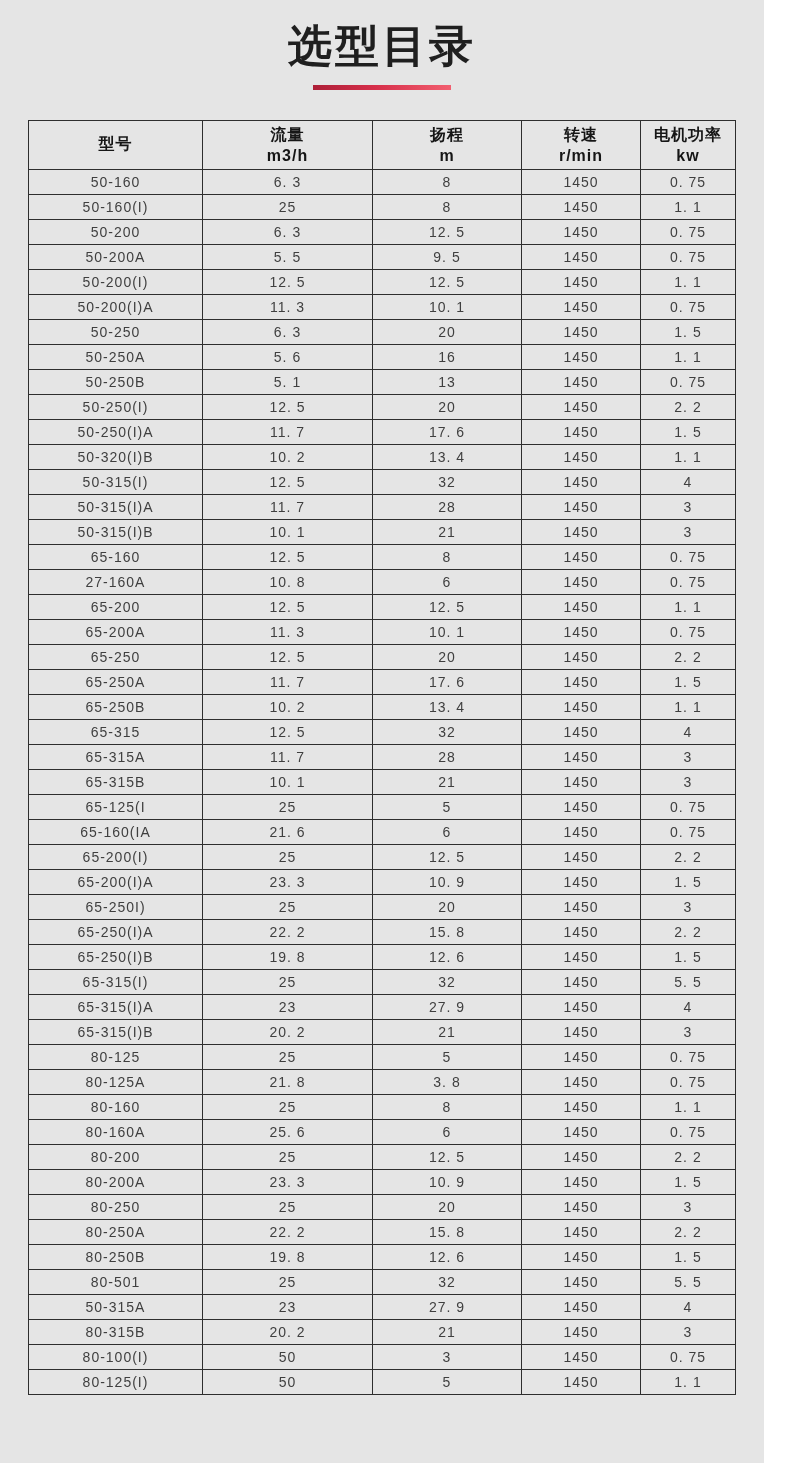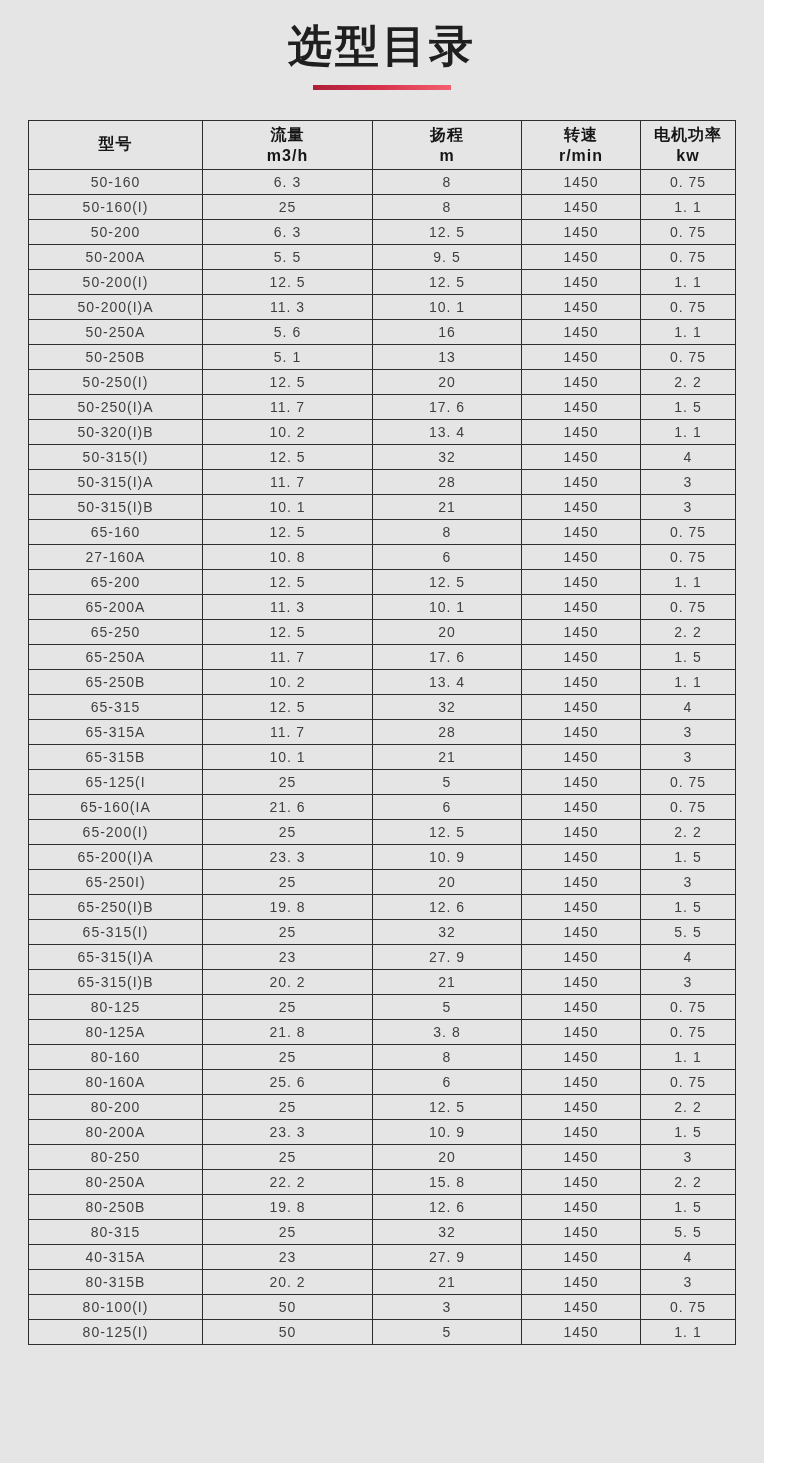--- a/index.html
+++ b/index.html
@@ -148,20 +148,27 @@
           <td>1. 1</td>
         </tr>
         <tr>
           <td>50-200(I)A</td>
           <td>11. 3</td>
           <td>10. 1</td>
           <td>1450</td>
           <td>0. 75</td>
         </tr>
         <tr>
+          <td>50-250</td>
+          <td>6. 3</td>
+          <td>20</td>
+          <td>1450</td>
+          <td>1. 5</td>
+        </tr>
+        <tr>
           <td>50-250A</td>
           <td>5. 6</td>
           <td>16</td>
           <td>1450</td>
           <td>1. 1</td>
         </tr>
         <tr>
           <td>50-250B</td>
           <td>5. 1</td>
           <td>13</td>
@@ -309,20 +316,27 @@
           <td>1. 5</td>
         </tr>
         <tr>
           <td>65-250I)</td>
           <td>25</td>
           <td>20</td>
           <td>1450</td>
           <td>3</td>
         </tr>
         <tr>
+          <td>65-250(I)A</td>
+          <td>22. 2</td>
+          <td>15. 8</td>
+          <td>1450</td>
+          <td>2. 2</td>
+        </tr>
+        <tr>
           <td>65-250(I)B</td>
           <td>19. 8</td>
           <td>12. 6</td>
           <td>1450</td>
           <td>1. 5</td>
         </tr>
         <tr>
           <td>65-315(I)</td>
           <td>25</td>
           <td>32</td>
@@ -400,28 +414,28 @@
           <td>2. 2</td>
         </tr>
         <tr>
           <td>80-250B</td>
           <td>19. 8</td>
           <td>12. 6</td>
           <td>1450</td>
           <td>1. 5</td>
         </tr>
         <tr>
-          <td>80-315</td>
+          <td>80-501</td>
           <td>25</td>
           <td>32</td>
           <td>1450</td>
           <td>5. 5</td>
         </tr>
         <tr>
-          <td>40-315A</td>
+          <td>50-315A</td>
           <td>23</td>
           <td>27. 9</td>
           <td>1450</td>
           <td>4</td>
         </tr>
         <tr>
           <td>80-315B</td>
           <td>20. 2</td>
           <td>21</td>
           <td>1450</td>

